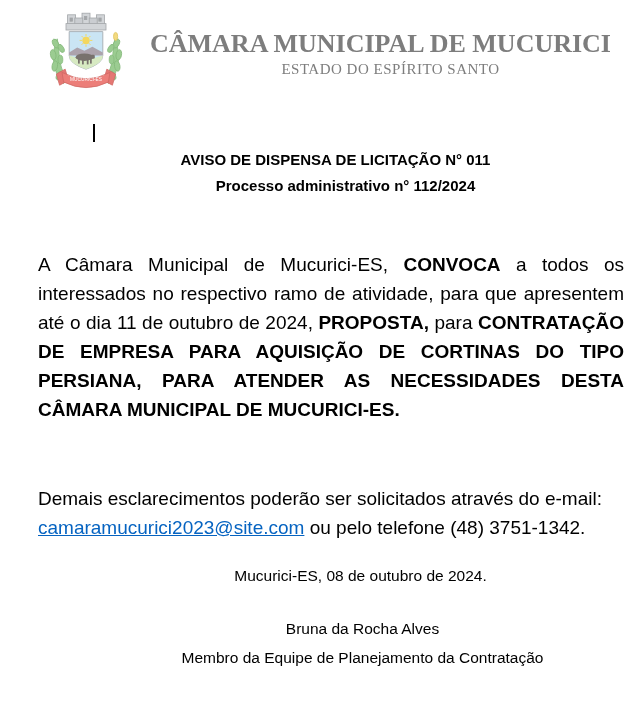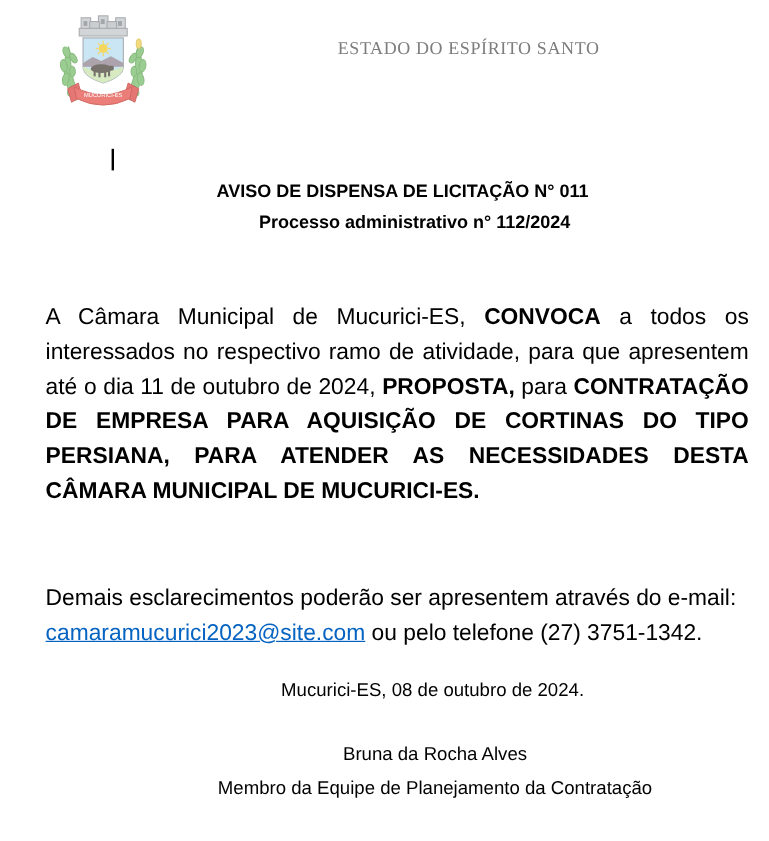--- a/index.html
+++ b/index.html
@@ -106,30 +106,31 @@
 
     <g>
       <path d="M13,80 L24,74 L28,88 L17,94 Z" fill="#df5a55" stroke="#c74742" stroke-width="1"></path>
       <path d="M87,80 L76,74 L72,88 L83,94 Z" fill="#df5a55" stroke="#c74742" stroke-width="1"></path>
       <path d="M20,78 Q50,94 80,78 L78,90 Q50,104 22,90 Z" fill="#e8625c" stroke="#c74742" stroke-width="1"></path>
       <text x="50" y="89" text-anchor="middle" font-size="6" fill="#ffffff" font-family="Liberation Sans, sans-serif">MUCURICI-ES</text>
     </g>
   </svg>
 
   <div class="header-text">
+    <div class="header-title">CÂMARA MUNICIPAL DE MUCURICI</div>
     <div class="header-subtitle">ESTADO DO ESPÍRITO SANTO</div>
   </div>
 
   <div class="text-cursor"></div>
 
   <div class="doc-h doc-h1">AVISO DE DISPENSA DE LICITAÇÃO N° 011</div>
   <div class="doc-h doc-h2">Processo administrativo n° 112/2024</div>
 
   <div class="para justify p-convocation"><span>A Câmara Municipal de Mucurici-ES, </span><b>CONVOCA</b><span> a todos os interessados no respectivo ramo de atividade, para que apresentem até o dia 11 de outubro de 2024, </span><b>PROPOSTA,</b><span> para </span><b>CONTRATAÇÃO DE EMPRESA PARA AQUISIÇÃO DE CORTINAS DO TIPO PERSIANA, PARA ATENDER AS NECESSIDADES DESTA CÂMARA MUNICIPAL DE MUCURICI-ES.</b></div>
-  <div class="para p-contact"><span>Demais esclarecimentos poderão ser apresentem através do e-mail: </span><a href="#" class="doc-link">camaramucurici2023@site.com</a><span> ou pelo telefone (27) 3751-1342.</span></div>
+  <div class="para p-contact"><span>Demais esclarecimentos poderão ser solicitados através do e-mail: </span><a href="#" class="doc-link">camaramucurici2023@site.com</a><span> ou pelo telefone (48) 3751-1342.</span></div>
 
   <div class="center-line date-line">Mucurici-ES, 08 de outubro de 2024.</div>
   <div class="center-line signature">
     <div>Bruna da Rocha Alves</div>
     <div>Membro da Equipe de Planejamento da Contratação</div>
   </div>
 
 </div>
 
 </body></html>

